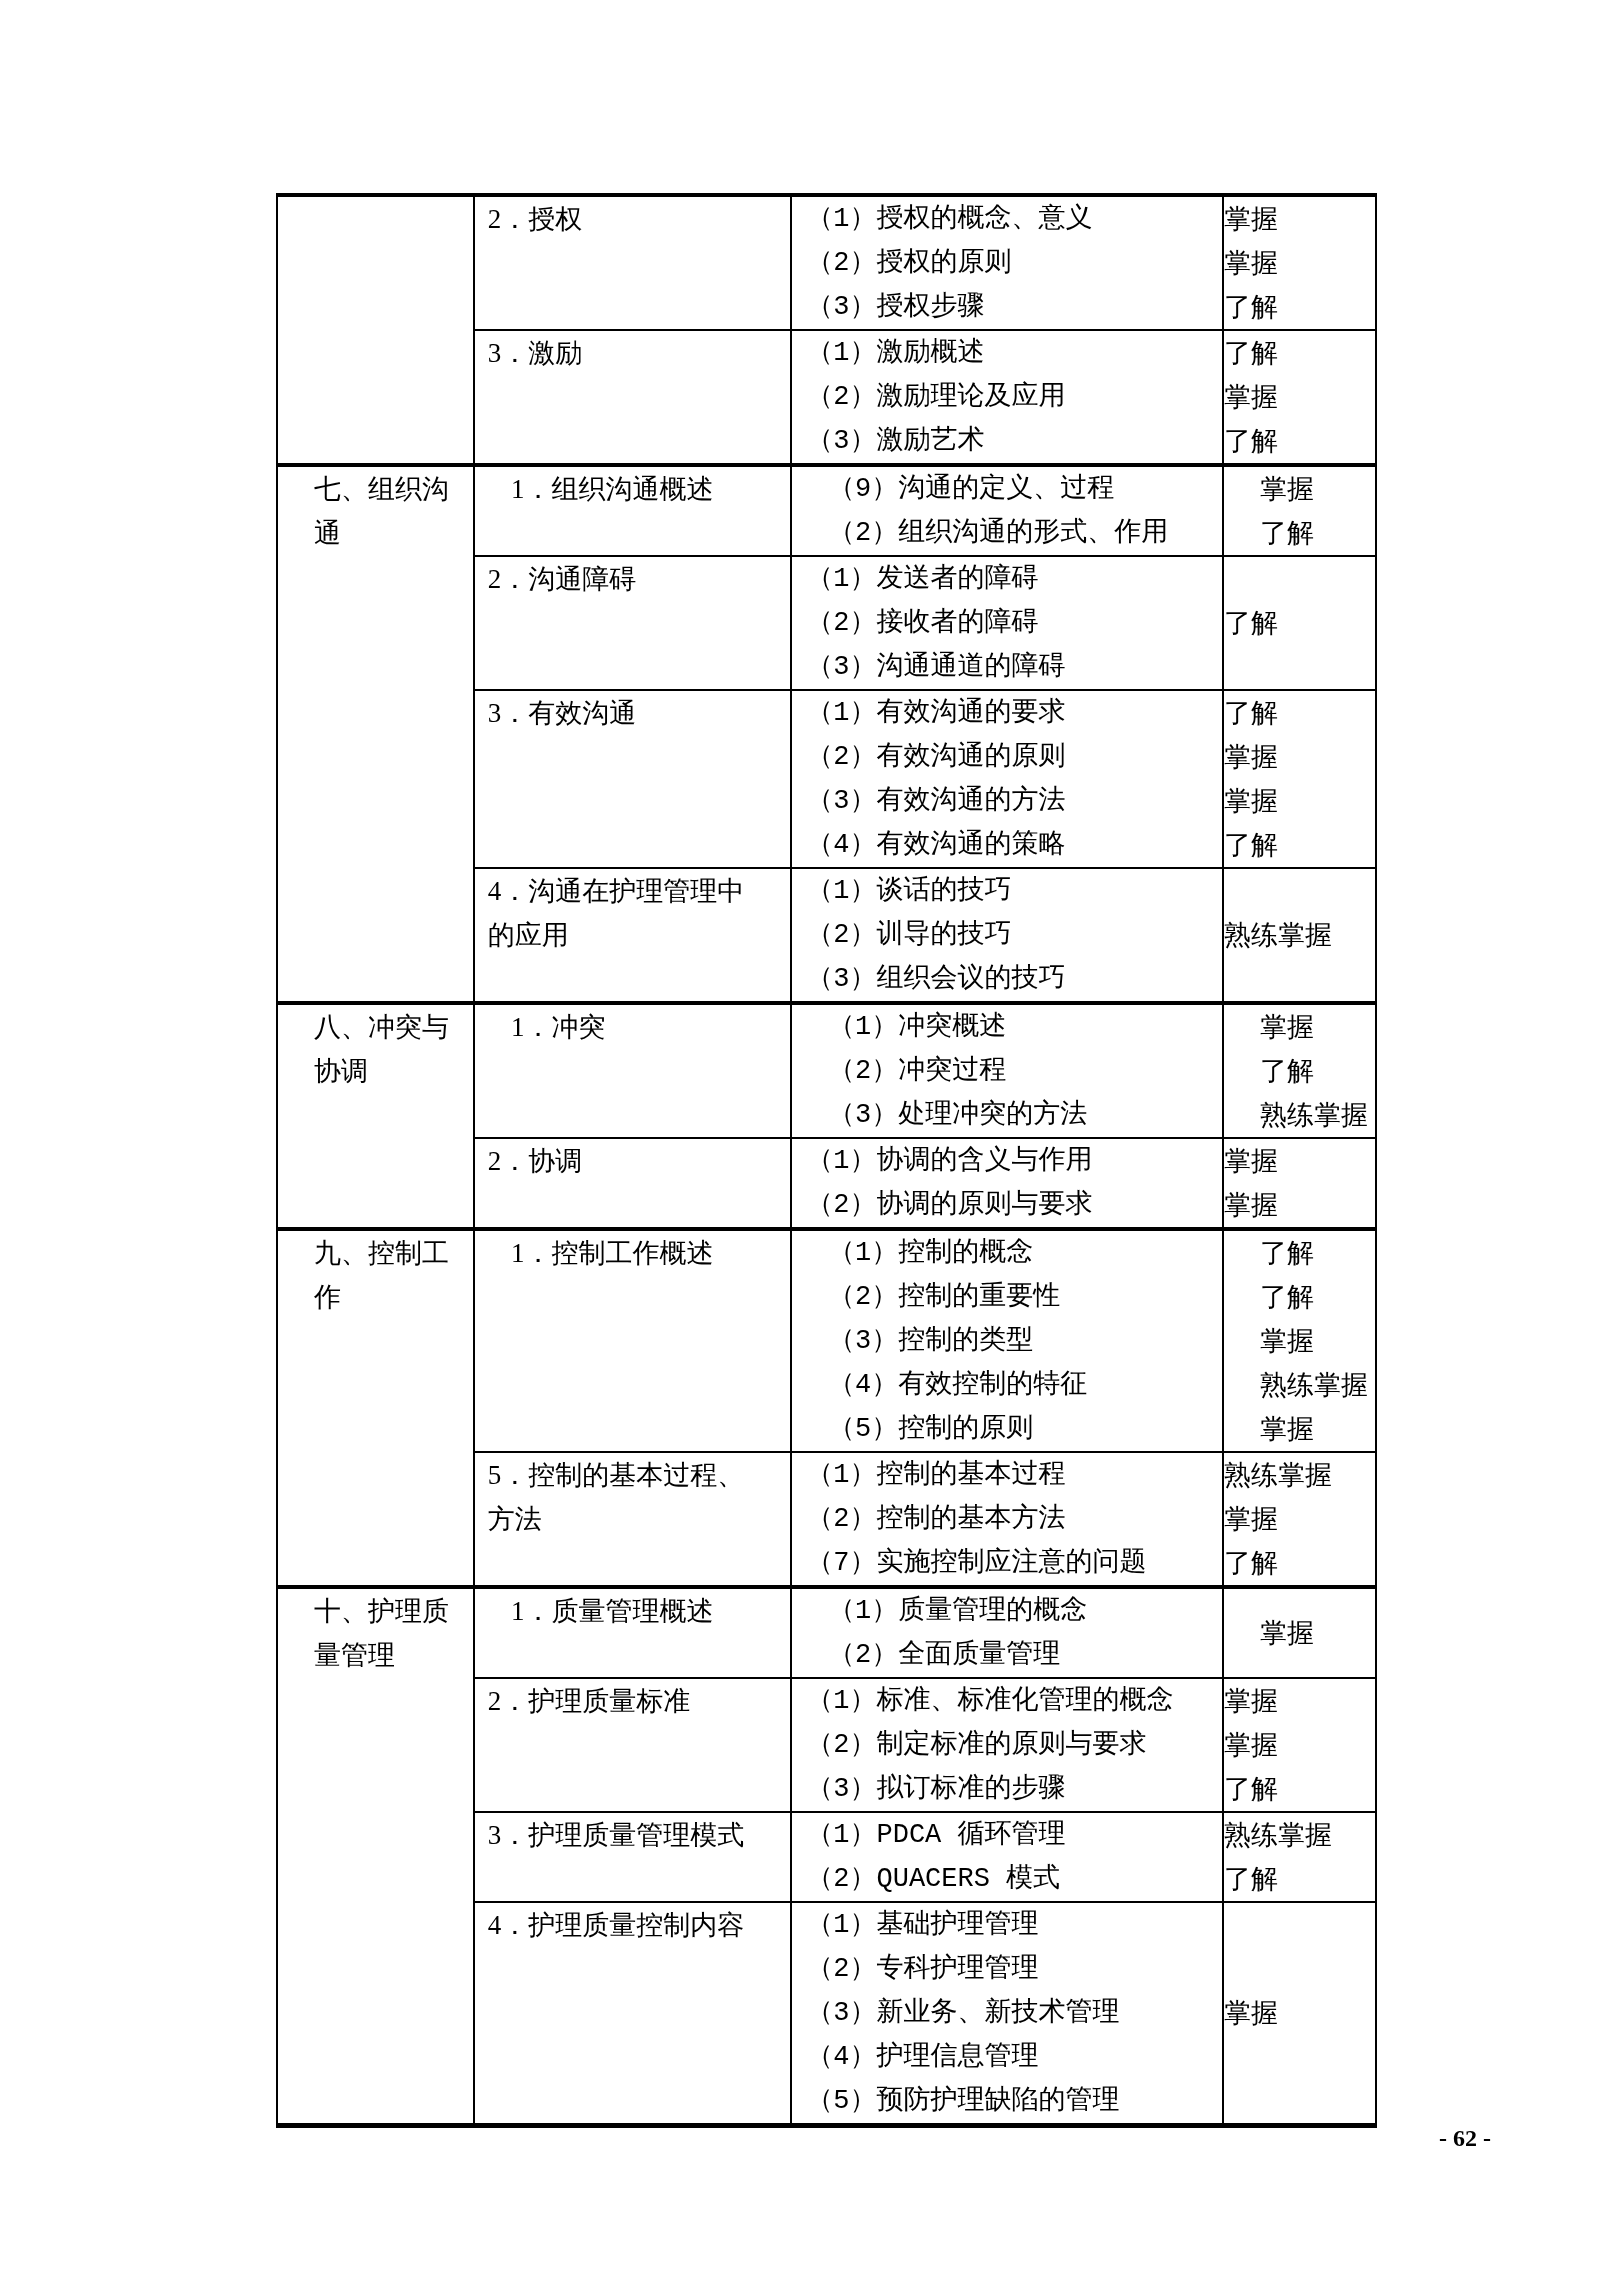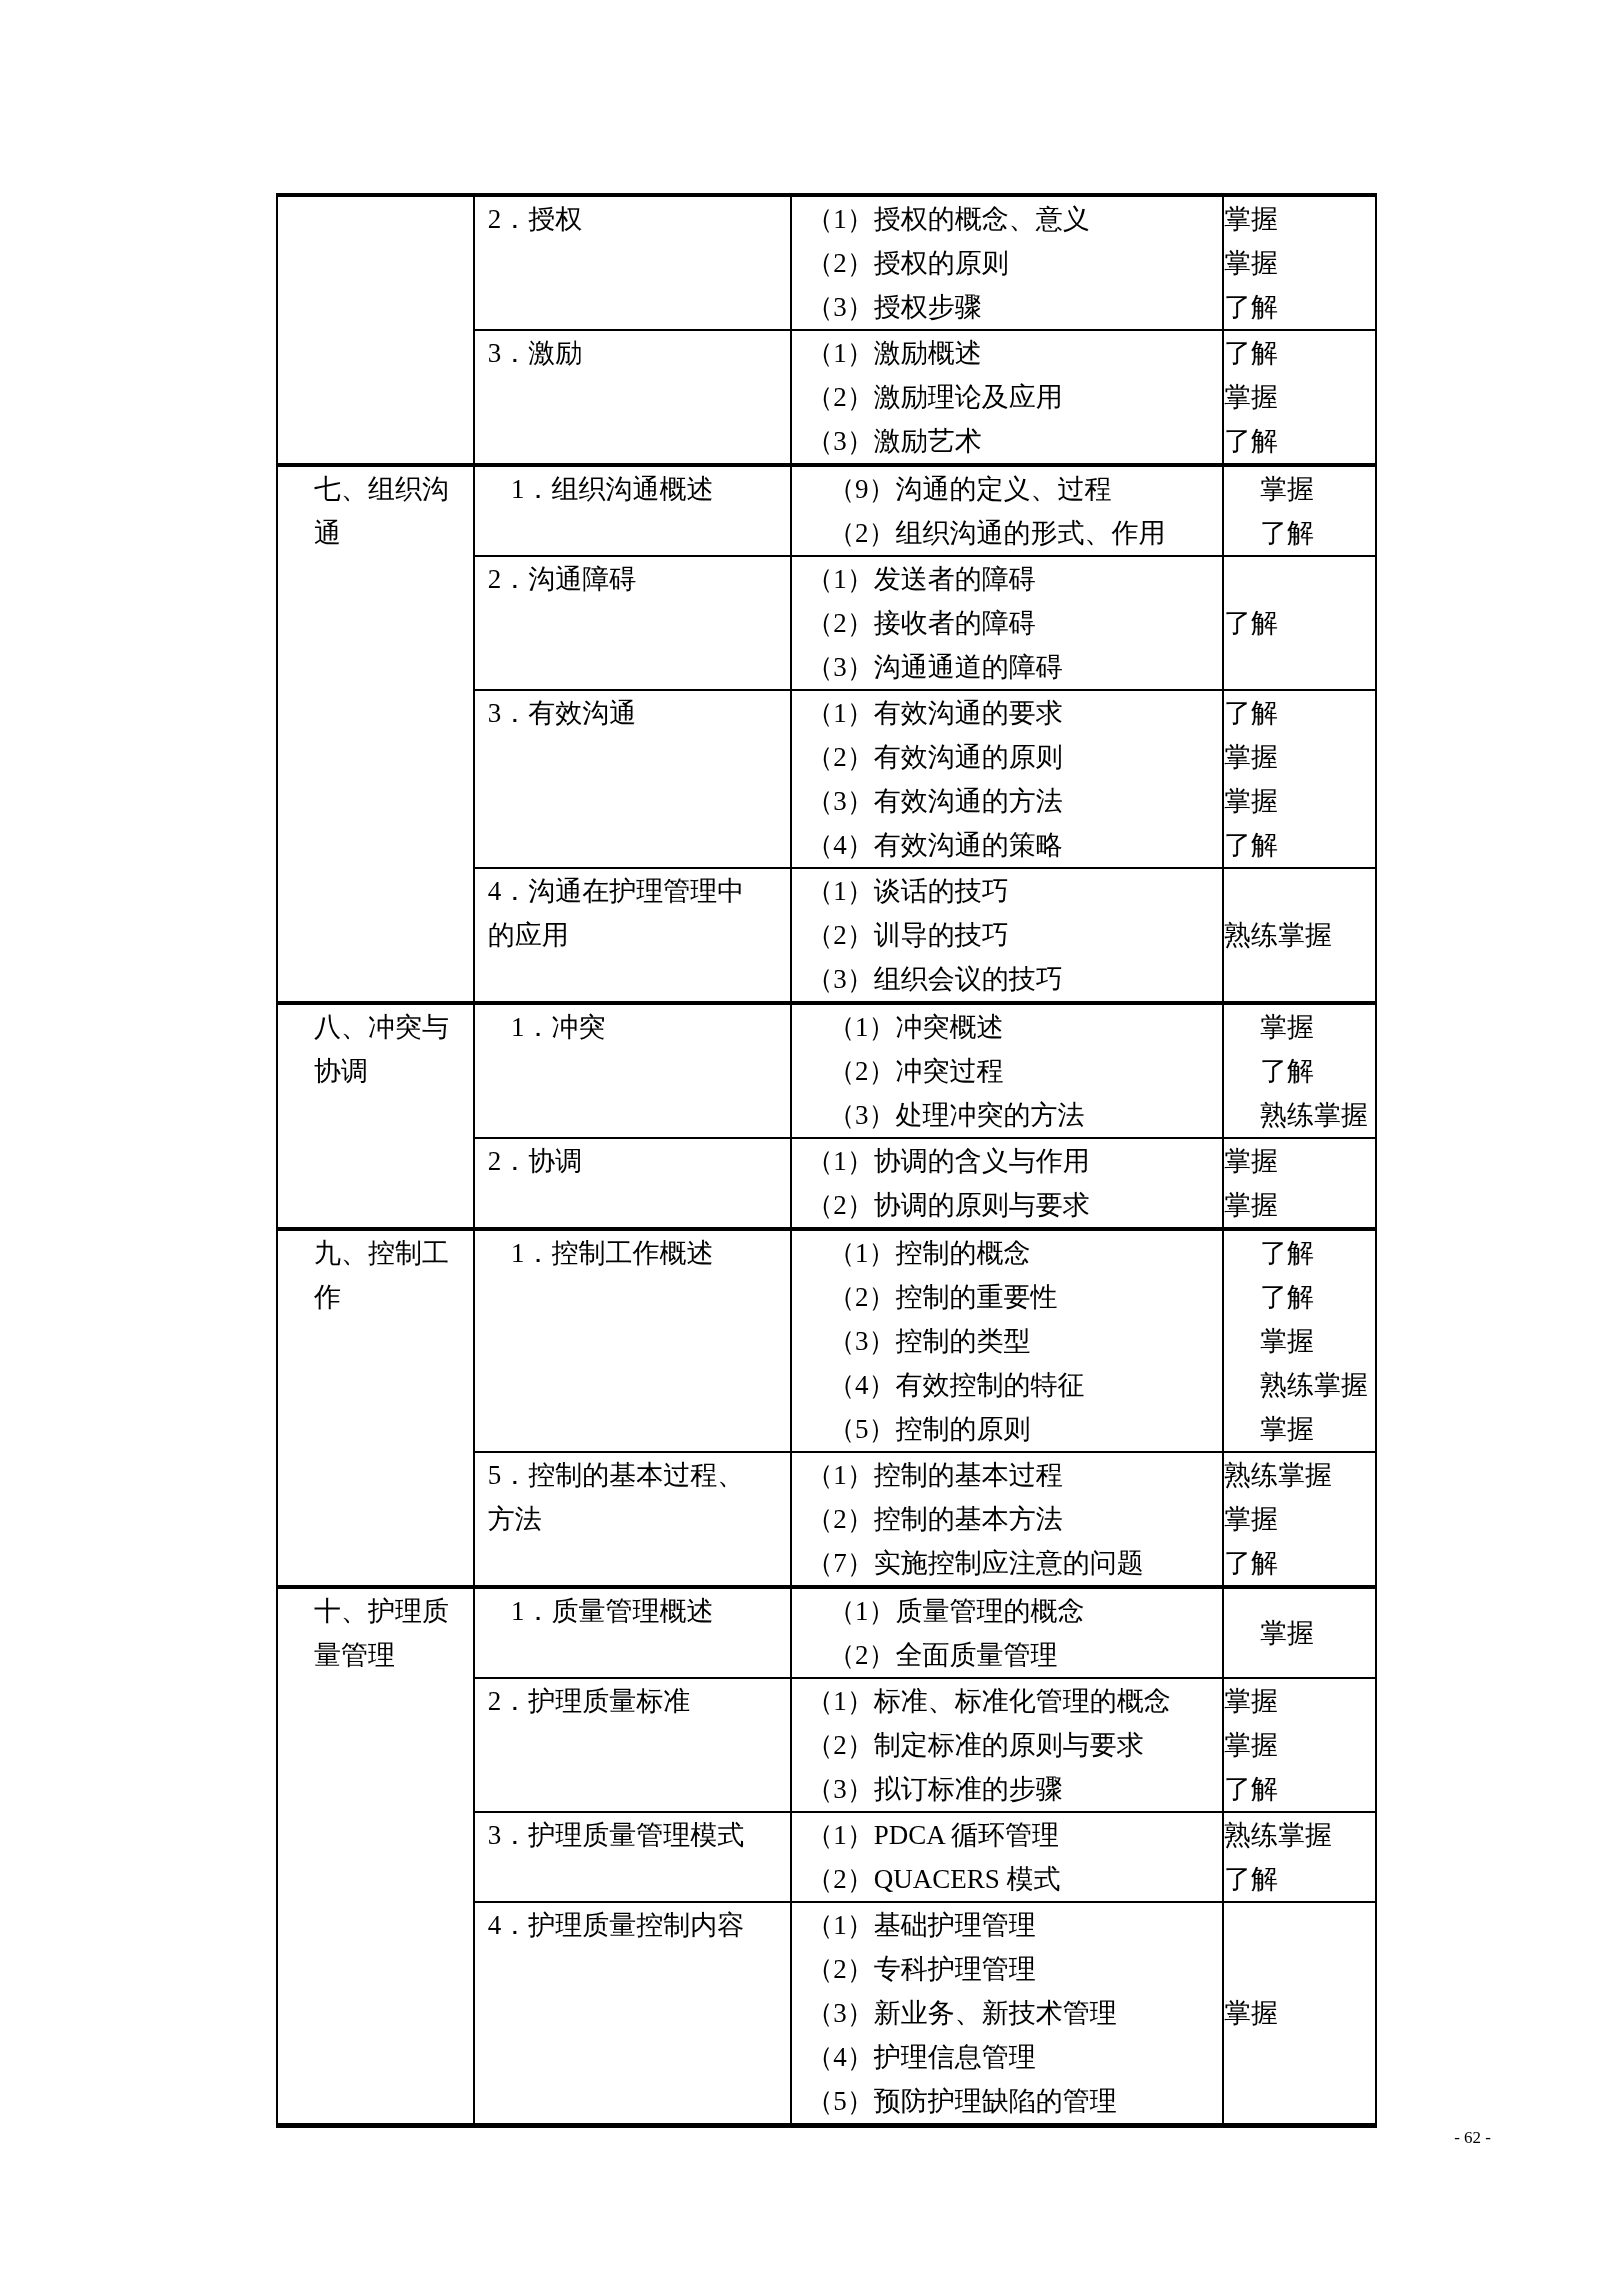--- a/index.html
+++ b/index.html
@@ -25,31 +25,32 @@
   td {
     border: 2px solid #000;
     vertical-align: top;
     padding: 0;
     overflow: hidden;
   }
   tr.sec > td { border-top: 2.6px solid #000; }
   tr.chap > td { border-top: 4.6px solid #000; padding-left: 36px; }
   .chapter-cell { width: 197px; padding: 0 5.1px 0 7.2px; line-height: 44px; }
   .section-cell { width: 317px; padding: 0 36px 0 12.8px; }
-  .content-cell { width: 432px; padding: 0 0 0 14.3px; }
+  .content-cell { width: 432px; padding: 0 0 0 14.3px; font-family: Liberation Mono, monospace; }
   .level-cell   { width: 153px; text-align: left; }
   .level-cell.merged { vertical-align: middle; }
   .line { height: 44px; line-height: 44px; white-space: nowrap; }
   .wrapline { line-height: 44px; }
   .footer {
     position: absolute;
     top: 2126px;
     right: 132px;
-    font-size: 17px;
+    font-size: 24px;
     line-height: 24.5px;
+    font-weight: bold;
   }
 </style>
 </head>
 <body>
 
 <table class="syllabus">
   <colgroup>
     <col style="width:197px">
       <col style="width:317px">
       <col style="width:432px">

